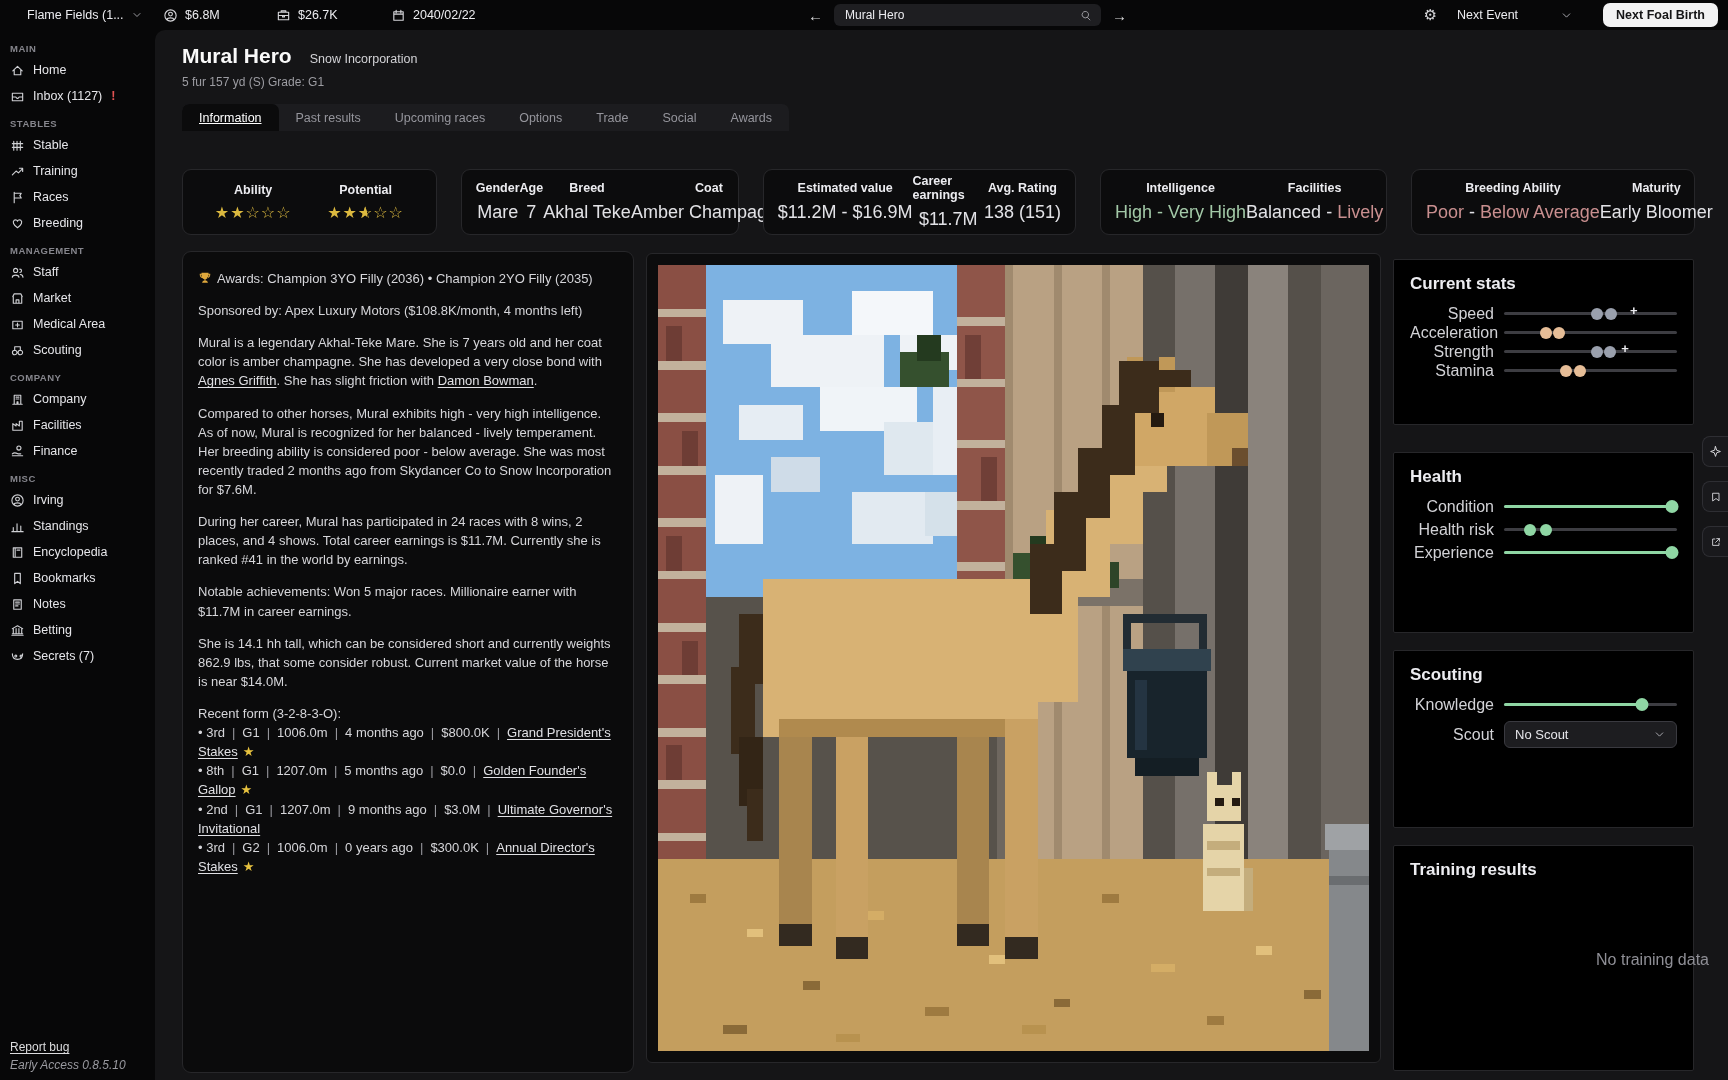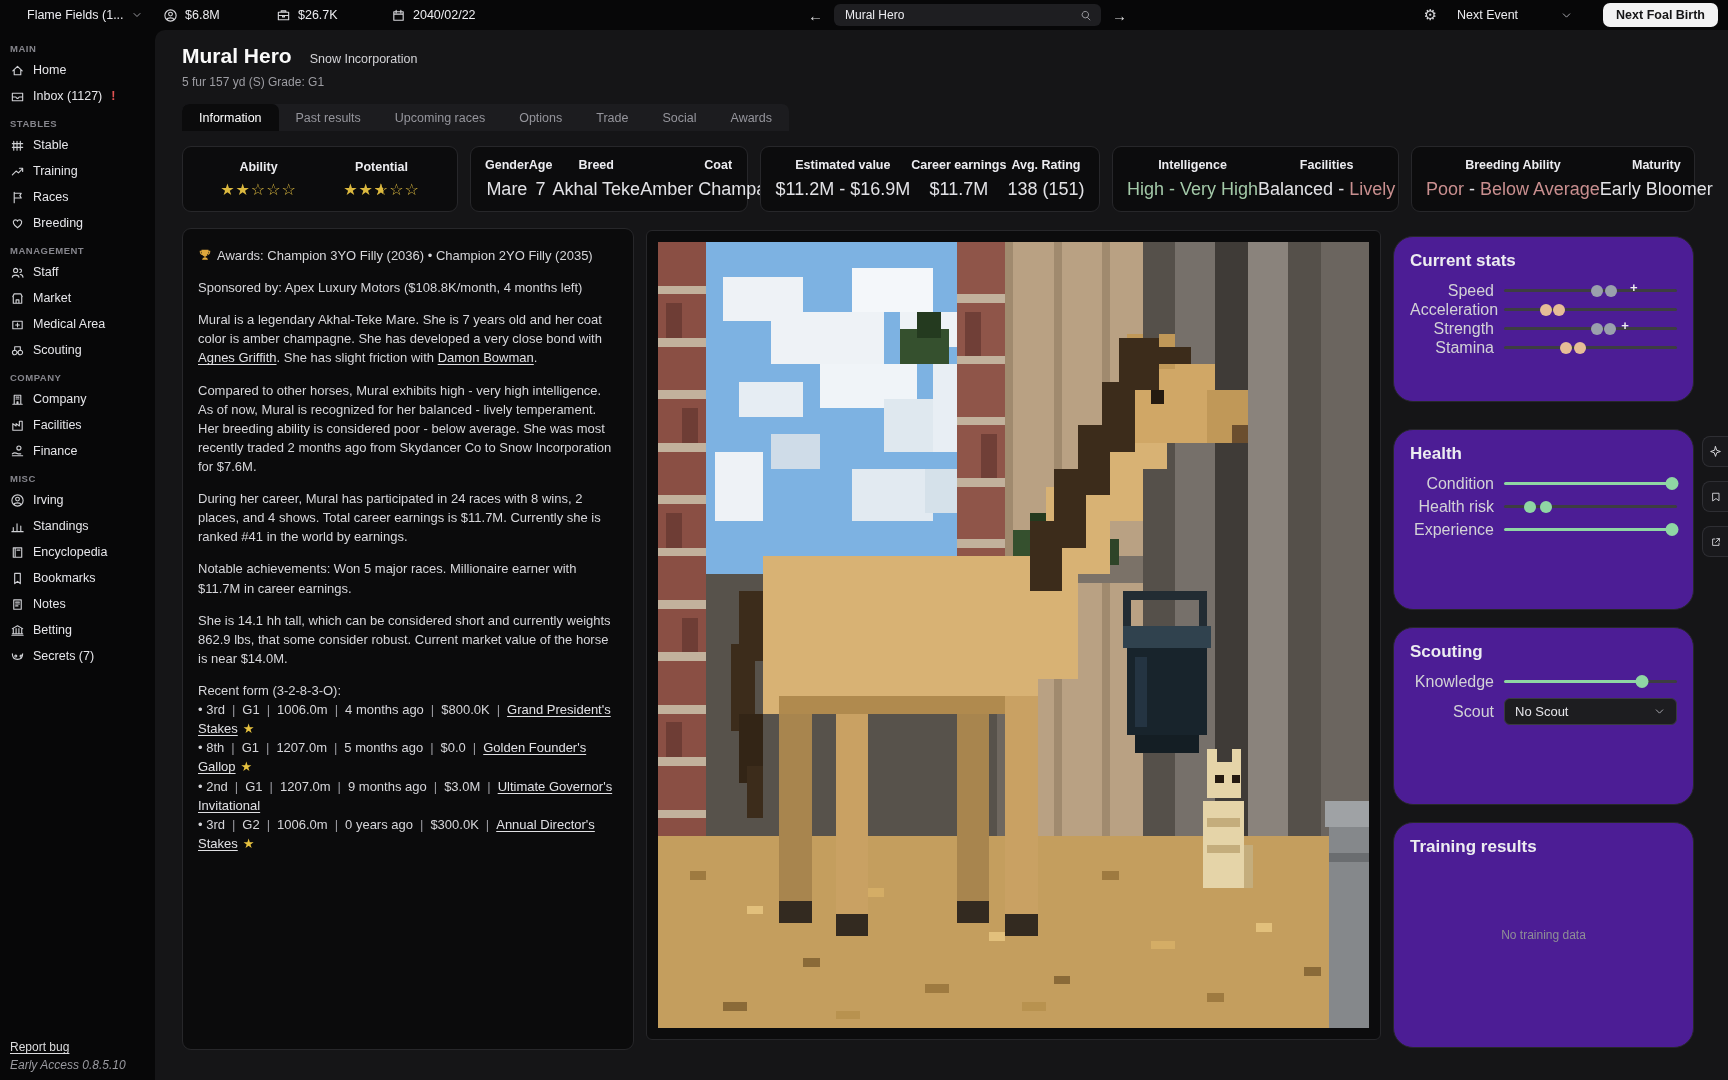--- a/index.html
+++ b/index.html
@@ -31,23 +31,23 @@
   .report { color:#dcdcde; text-decoration:underline; text-underline-offset:2px; cursor:pointer; }
   .version { color:#9a9aa0; margin-top:4px;font-style:italic; }
   
   #main-panel { position:absolute; left:155px; top:30px; right:0; bottom:0; background:#151517; border-top-left-radius:10px; padding:14px 33px 0 27px; }
   .title-row { display:flex; align-items:baseline; gap:18px; }
   .page-title { font-size:21px; font-weight:700; margin:0; color:#fafafa; }
   .owner { font-size:12.5px; color:#d2d2d6; }
   .subtitle { font-size:12px; color:#9d9da3; margin-top:7px; }
   .tab-strip { display:inline-flex; background:#1c1c1f; border-radius:7px 7px 0 0; margin-top:15px; overflow:hidden; }
   .tab { height:27px; padding:0 17px; font-size:12.5px; color:#95959c; display:flex; align-items:center; background:transparent; border:none; cursor:pointer; font-family:inherit; }
-  .tab.active { background:#0b0b0c; color:#ffffff; border-radius:7px 7px 0 0; }
+  .tab.active { background:#0b0b0c; color:#ffffff; border-radius:7px 7px 0 0;text-decoration:underline; }
   
-  .cards-row { display:flex; gap:12px; margin-top:15px; }
+  .cards-row { display:flex; gap:24px; margin-top:38px; }
   .icard { background:#0c0c0d; border:1px solid #27272a; border-radius:9px; height:66px; display:flex; align-items:center; justify-content:space-around; padding:0 14px; }
   .icard:nth-child(1){ width:276px; } .icard:nth-child(2){ width:278px; } .icard:nth-child(3){ width:340px; } .icard:nth-child(4){ width:287px; } .icard:nth-child(5){ width:284px; }
   .fld { display:flex; flex-direction:column; align-items:center; gap:7px; }
   .fld-label { font-size:12.5px; font-weight:600; color:#ececf0; }
   .fld-value { font-size:18px; color:#e2e2e6; white-space:nowrap; }
   .t-green { color:#a3c9a8; } .t-red { color:#c98f8f; } .t-plain { color:#e2e2e6; }
   .star { color:#dcb93f; font-size:16px; line-height:1; letter-spacing:1px; }
   .half { position:relative; display:inline-block; }
   .h-over { position:absolute; left:0; top:0; width:58%; overflow:hidden; }
   
@@ -56,38 +56,38 @@
   .bio-card p { margin:0 0 13px; }
   .link { color:#e0e0e4; text-decoration:underline; text-underline-offset:2px; cursor:pointer; }
   .sep { color:#9a9aa0; margin:0 7px; }
   .form-line { margin:0; }
   .form-star { color:#e7c23f; margin-left:5px; }
   .trophy { vertical-align:-2px; margin-right:5px; }
   .horse-card { width:735px; height:810px; background:#0c0c0d; border:1px solid #27272a; border-radius:6px; padding:11px; margin-top:2px; }
   .horse-card svg { width:100%; height:100%; display:block; }
   
   .right-col { width:301px; display:flex; flex-direction:column; margin-top:8px; }
-  .rpanel { background:#4c1d95; border:1px solid #27272a; border-radius:20px; padding:14px 16px; position:relative; }
+  .rpanel { background:#000000; border:1px solid #27272a; border-radius:2px; padding:14px 16px; position:relative; }
   .rpanel h3 { margin:0 0 13px; font-size:17px; font-weight:600; color:#ececf0; }
   #cs-panel { height:166px; margin-bottom:27px; }
   #health-panel { height:181px; margin-bottom:17px; }
   #scout-panel { height:178px; margin-bottom:17px; }
   #training-panel { height:226px; }
   .sl-row { display:flex; align-items:center; height:13px; margin-bottom:6px; }
   .sl-label { width:84px; text-align:right; font-size:16px; color:#d2d2d6; margin-right:10px; flex-shrink:0; }
   .sl-track { position:relative; flex:1; height:3px; background:#3d3d42; border-radius:2px; }
   .sl-fill { position:absolute; left:0; top:0; height:3px; background:#8fd6a4; border-radius:2px; }
   .sl-knob { position:absolute; width:13px; height:13px; border-radius:50%; background:#8fd6a4; top:-5px; transform:translateX(-50%); }
   .sl-dot { position:absolute; width:12px; height:12px; border-radius:50%; top:-4.5px; transform:translateX(-50%); }
   .sl-dot.grey{ background:#9aa0ad; } .sl-dot.tan{ background:#e6bd97; } .sl-dot.green{ background:#8fd6a4; }
   .sl-plus { position:absolute; top:-9px; transform:translateX(-50%); font-size:13px; font-weight:700; color:#ececf0; }
   #health-panel .sl-row, #scout-panel .sl-row { margin-bottom:10px; }
   .scout-row { display:flex; align-items:center; margin-top:10px; }
   .scout-select { flex:1; height:27px; background:#1d1d20; border:1px solid #3a3a40; border-radius:6px; display:flex; align-items:center; justify-content:space-between; padding:0 10px; font-size:13px; color:#e6e6ea; cursor:pointer; }
-  .empty-note { position:absolute; top:47%; left:0; width:100%; text-align:center; font-size:12px; color:#8f8f96; }
+  .empty-note { position:absolute; top:47%; left:16px; width:100%; text-align:right; font-size:16px; color:#8f8f96; }
   
   #edge-buttons { position:absolute; right:0; top:436px; display:flex; flex-direction:column; gap:14px; }
   .edge-btn { width:26px; height:31px; background:#19191c; border:1px solid #2e2e33; border-right:none; border-radius:8px 0 0 8px; display:flex; align-items:center; justify-content:center; color:#d8d8dc; cursor:pointer; padding:0; }
 </style>
 </head>
 <body>
 
 <header id="top-bar">
   <div class="tb-group" style="left:27px">
     <span>Flame Fields (1...</span>

